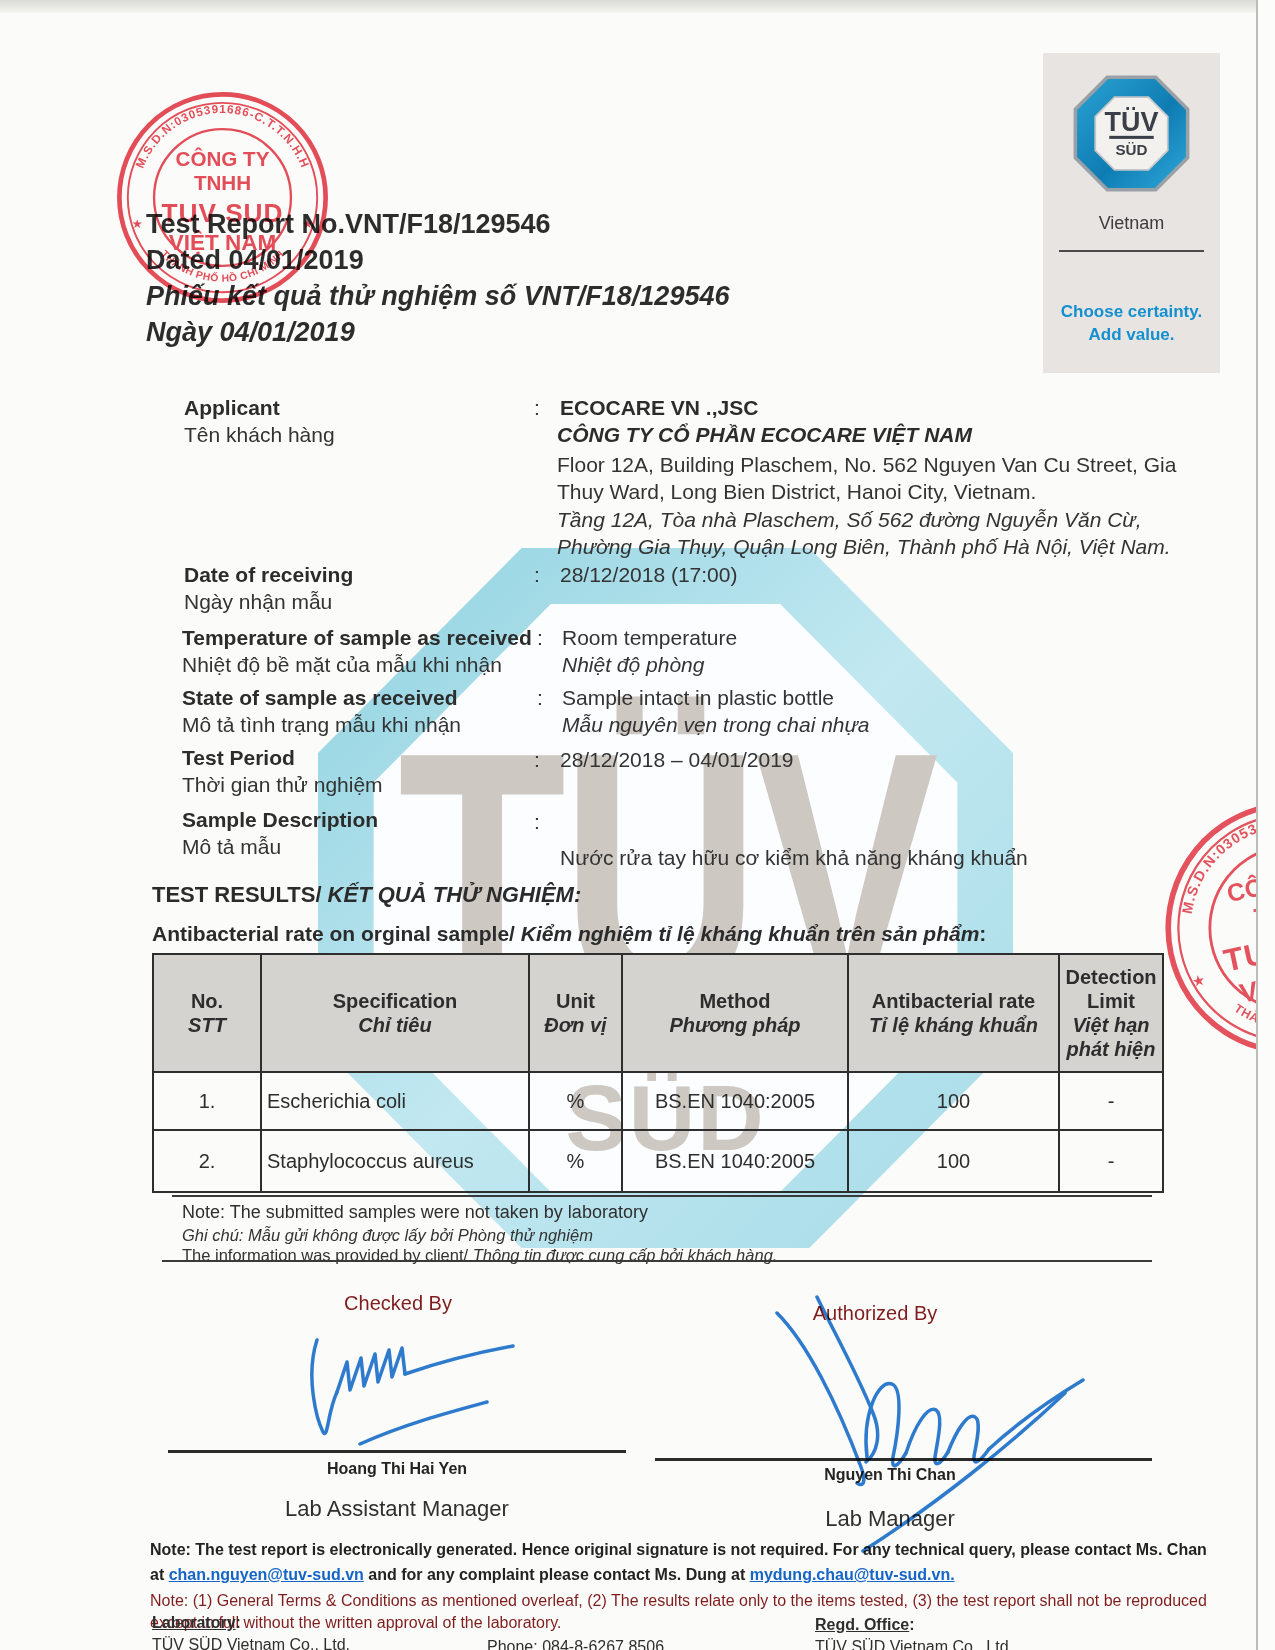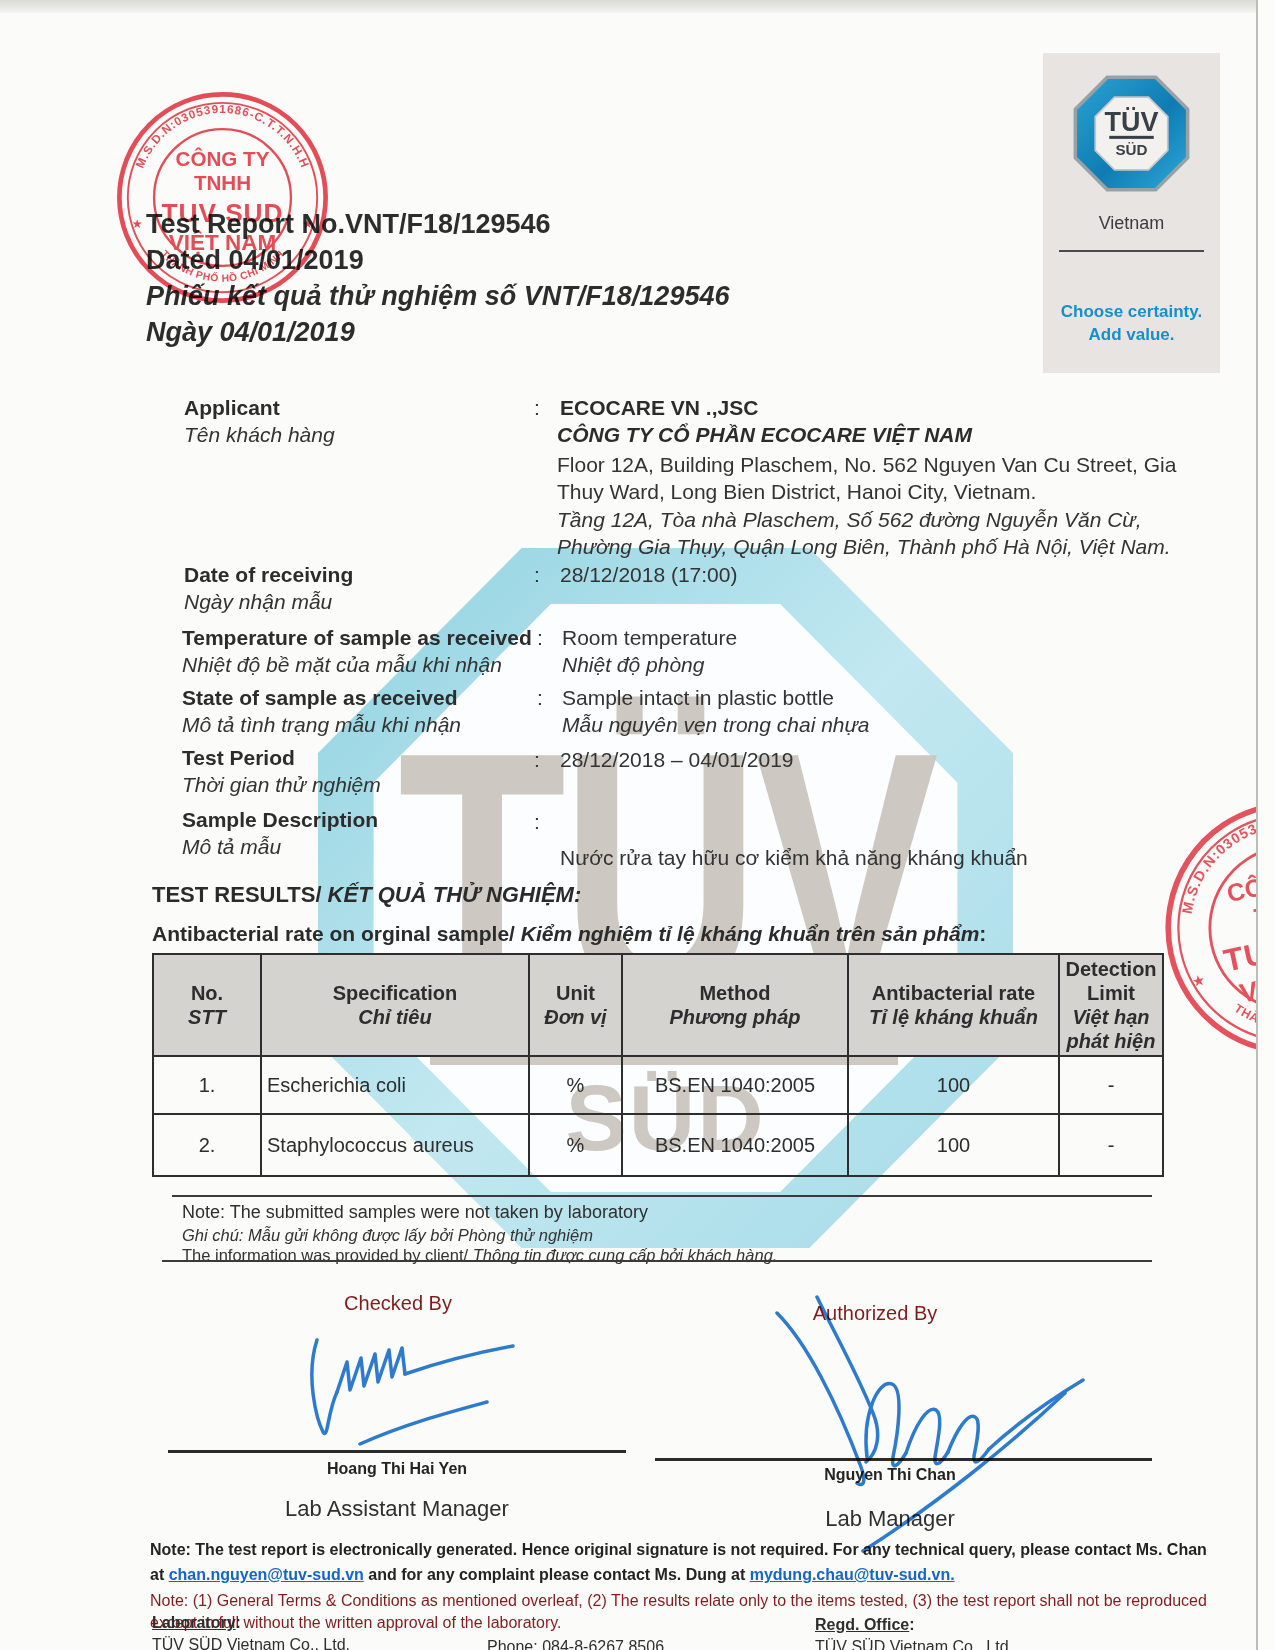--- a/index.html
+++ b/index.html
@@ -33,40 +33,40 @@
   .panel .logo-oct{position:absolute;left:30px;top:22px;width:117px;height:117px;}
   
   .stamp1{left:110px;top:85px;width:225px;height:225px;z-index:6;mix-blend-mode:multiply;opacity:.93;}
   .stamp2clip{left:1128px;top:780px;width:128px;height:300px;overflow:hidden;z-index:6;mix-blend-mode:multiply;opacity:.9;}
   .stamp2{position:absolute;left:29px;top:13px;width:270px;height:270px;transform:rotate(-12deg);}
   
   .title{left:146px;top:206px;z-index:5;font-size:27px;font-weight:bold;line-height:36px;color:#2d2d2d;}
   .title .it{font-style:italic;}
   
   .lbl{font-size:21px;font-weight:bold;color:#2c2c2c;z-index:4;}
-  .lbl-vi{font-size:21px;font-style:italic;color:#333;z-index:4;}
+  .lbl-vi{font-size:21px;color:#333;z-index:4;}
   .val{font-size:21px;color:#333;z-index:4;}
   .val-b{font-size:21px;font-weight:bold;color:#2c2c2c;z-index:4;}
   .val-bi{font-size:21px;font-weight:bold;font-style:italic;color:#2c2c2c;z-index:4;}
   .val-i{font-size:21px;font-style:italic;color:#333;z-index:4;}
   .colon{font-size:21px;color:#333;z-index:4;}
   .wrapbox{width:660px;line-height:27px;}
   
   .h-results{left:152px;top:882px;font-size:22px;font-weight:bold;color:#2b2b2b;z-index:4;}
   .h-results .it{font-style:italic;}
   .h-sub{left:152px;top:922px;font-size:21px;font-weight:bold;color:#2b2b2b;z-index:4;}
   .h-sub .it{font-style:italic;}
   
   .tbl{left:152px;top:953px;display:grid;grid-template-columns:106px 268px 93px 226px 211px 104px;
     border:2px solid #2e2e2e;z-index:3;}
   .tbl .c{border-left:2px solid #2e2e2e;border-top:2px solid #2e2e2e;box-sizing:border-box;
     display:flex;flex-direction:column;align-items:center;justify-content:center;
     text-align:center;padding:2px 5px;font-size:20px;color:#2d2d2d;}
   .tbl .c.fc{border-left:none;}
-  .tbl .c.hr{border-top:none;height:100px;background:#d4d3d0;font-weight:bold;line-height:24px;}
+  .tbl .c.hr{border-top:none;height:116px;background:#d4d3d0;font-weight:bold;line-height:24px;}
   .tbl .c.hr .vi{font-style:italic;}
   .tbl .c.r1{height:58px;}
   .tbl .c.r2{height:62px;}
   .tbl .c.spec{align-items:flex-start;text-align:left;}
   
   .rule{background:#3a3a3a;height:2px;z-index:4;}
   .note1{left:182px;top:1202px;font-size:18px;color:#2f2f2f;z-index:4;}
   .note2{left:182px;top:1226px;font-size:16.5px;font-style:italic;color:#333;z-index:4;}
   .note3{left:182px;top:1246px;font-size:16.5px;color:#333;z-index:4;}
   .note3 .it{font-style:italic;}

